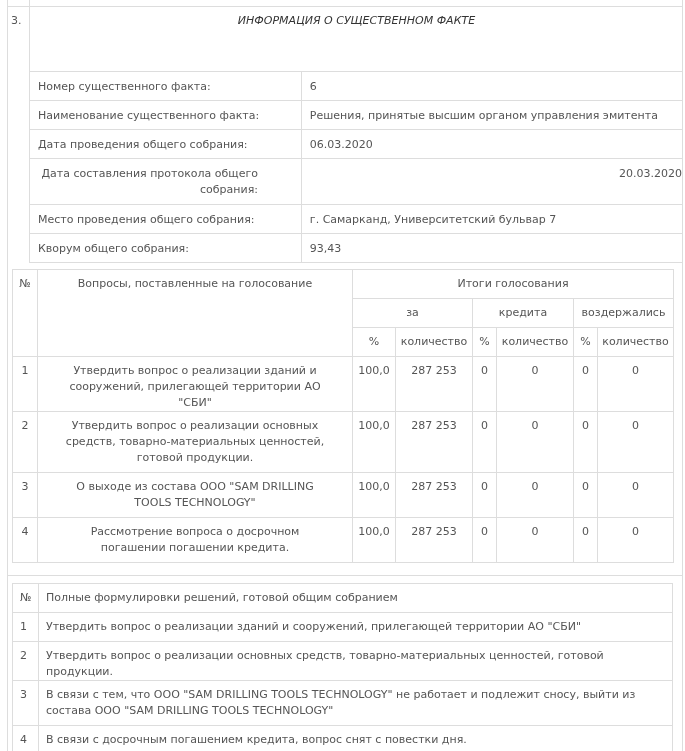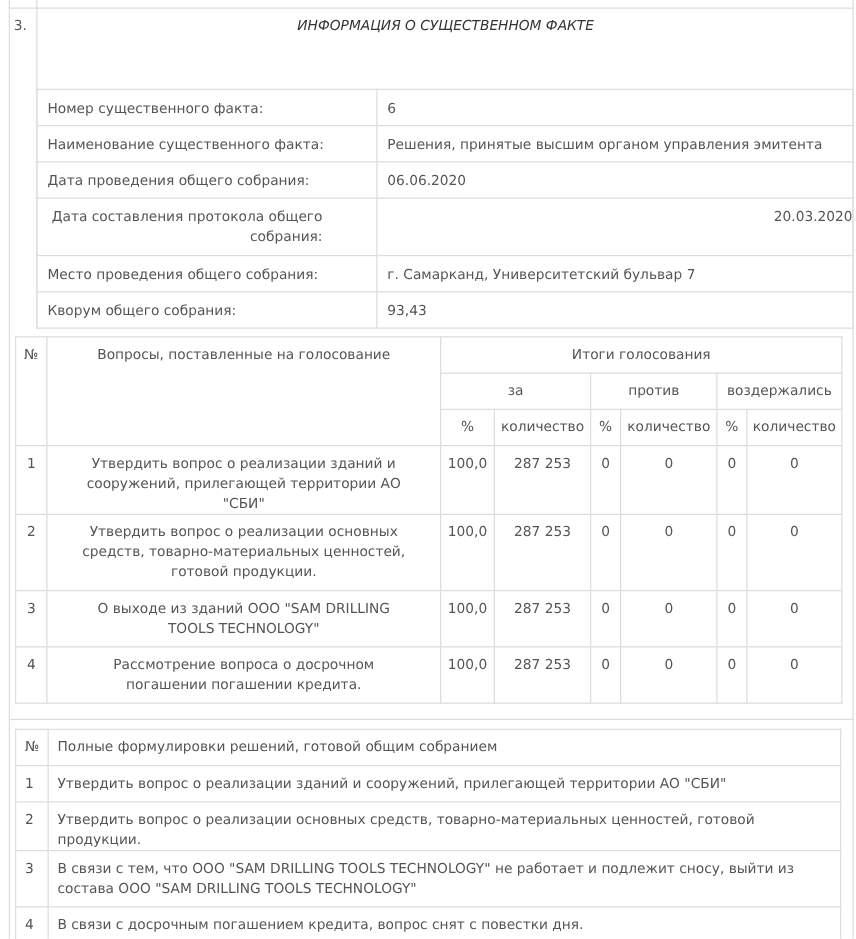--- a/index.html
+++ b/index.html
@@ -52,21 +52,21 @@
         </td>
     <td>
           <span>Решения, принятые высшим органом управления эмитента</span>
         </td>
   </tr>
   <tr>
     <td>
           <span>Дата проведения общего собрания:</span>
         </td>
     <td>
-          <span>06.06.2020</span>
+          <span>06.03.2020</span>
         </td>
   </tr>
   <tr style="height:45px;">
     <td style="height:45px;text-align:right;">
           <span style="width:220px;">Дата составления протокола общего собрания:</span>
         </td>
     <td style="height:45px;text-align:right;">
           <span>20.03.2020</span>
         </td>
   </tr>
@@ -101,21 +101,21 @@
       <col style="width:76px">
   </colgroup>
   <tbody>
       <tr style="height:29px;">
     <th rowspan="3">№</th>
     <th rowspan="3">Вопросы, поставленные на голосование</th>
     <th colspan="6">Итоги голосования</th>
   </tr>
   <tr style="height:29px;">
     <th colspan="2">за</th>
-    <th colspan="2">против</th>
+    <th colspan="2">кредита</th>
     <th colspan="2">воздержались</th>
   </tr>
   <tr style="height:29px;">
     <th>%</th>
     <th>количество</th>
     <th>%</th>
     <th>количество</th>
     <th>%</th>
     <th>количество</th>
   </tr>
@@ -134,21 +134,21 @@
     <td style="padding-left:14px;padding-right:14px;">Утвердить вопрос о реализации основных средств, товарно-материальных ценностей, готовой продукции.</td>
     <td>100,0</td>
     <td>287 253</td>
     <td>0</td>
     <td>0</td>
     <td>0</td>
     <td>0</td>
   </tr>
   <tr style="height:45px;">
     <td>3</td>
-    <td style="padding-left:20px;padding-right:20px;">О выходе из зданий ООО "SAM DRILLING TOOLS TECHNOLOGY"</td>
+    <td style="padding-left:20px;padding-right:20px;">О выходе из состава ООО "SAM DRILLING TOOLS TECHNOLOGY"</td>
     <td>100,0</td>
     <td>287 253</td>
     <td>0</td>
     <td>0</td>
     <td>0</td>
     <td>0</td>
   </tr>
   <tr style="height:45px;">
     <td>4</td>
     <td style="padding-left:24px;padding-right:24px;">Рассмотрение вопроса о досрочном погашении погашении кредита.</td>

